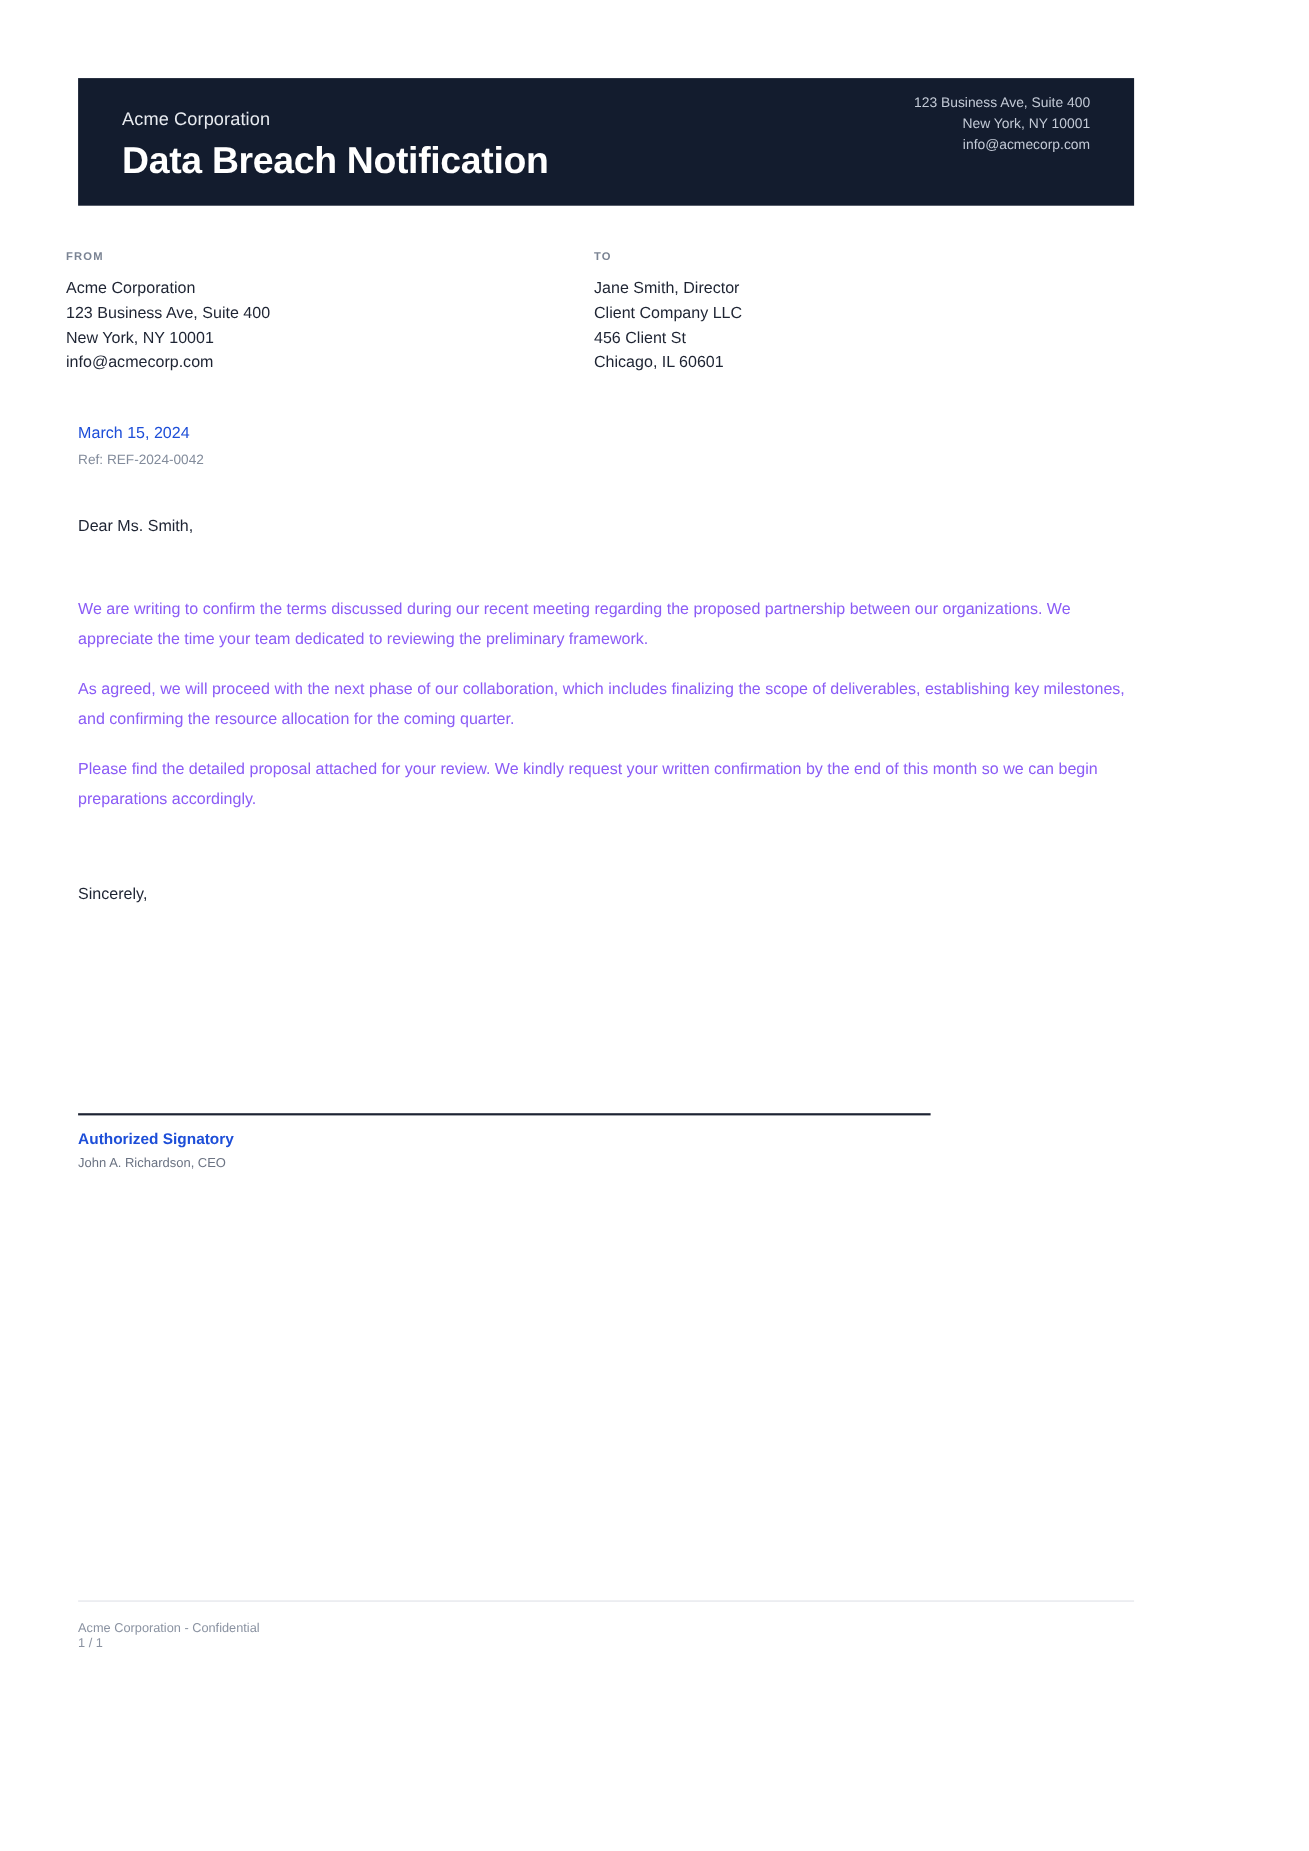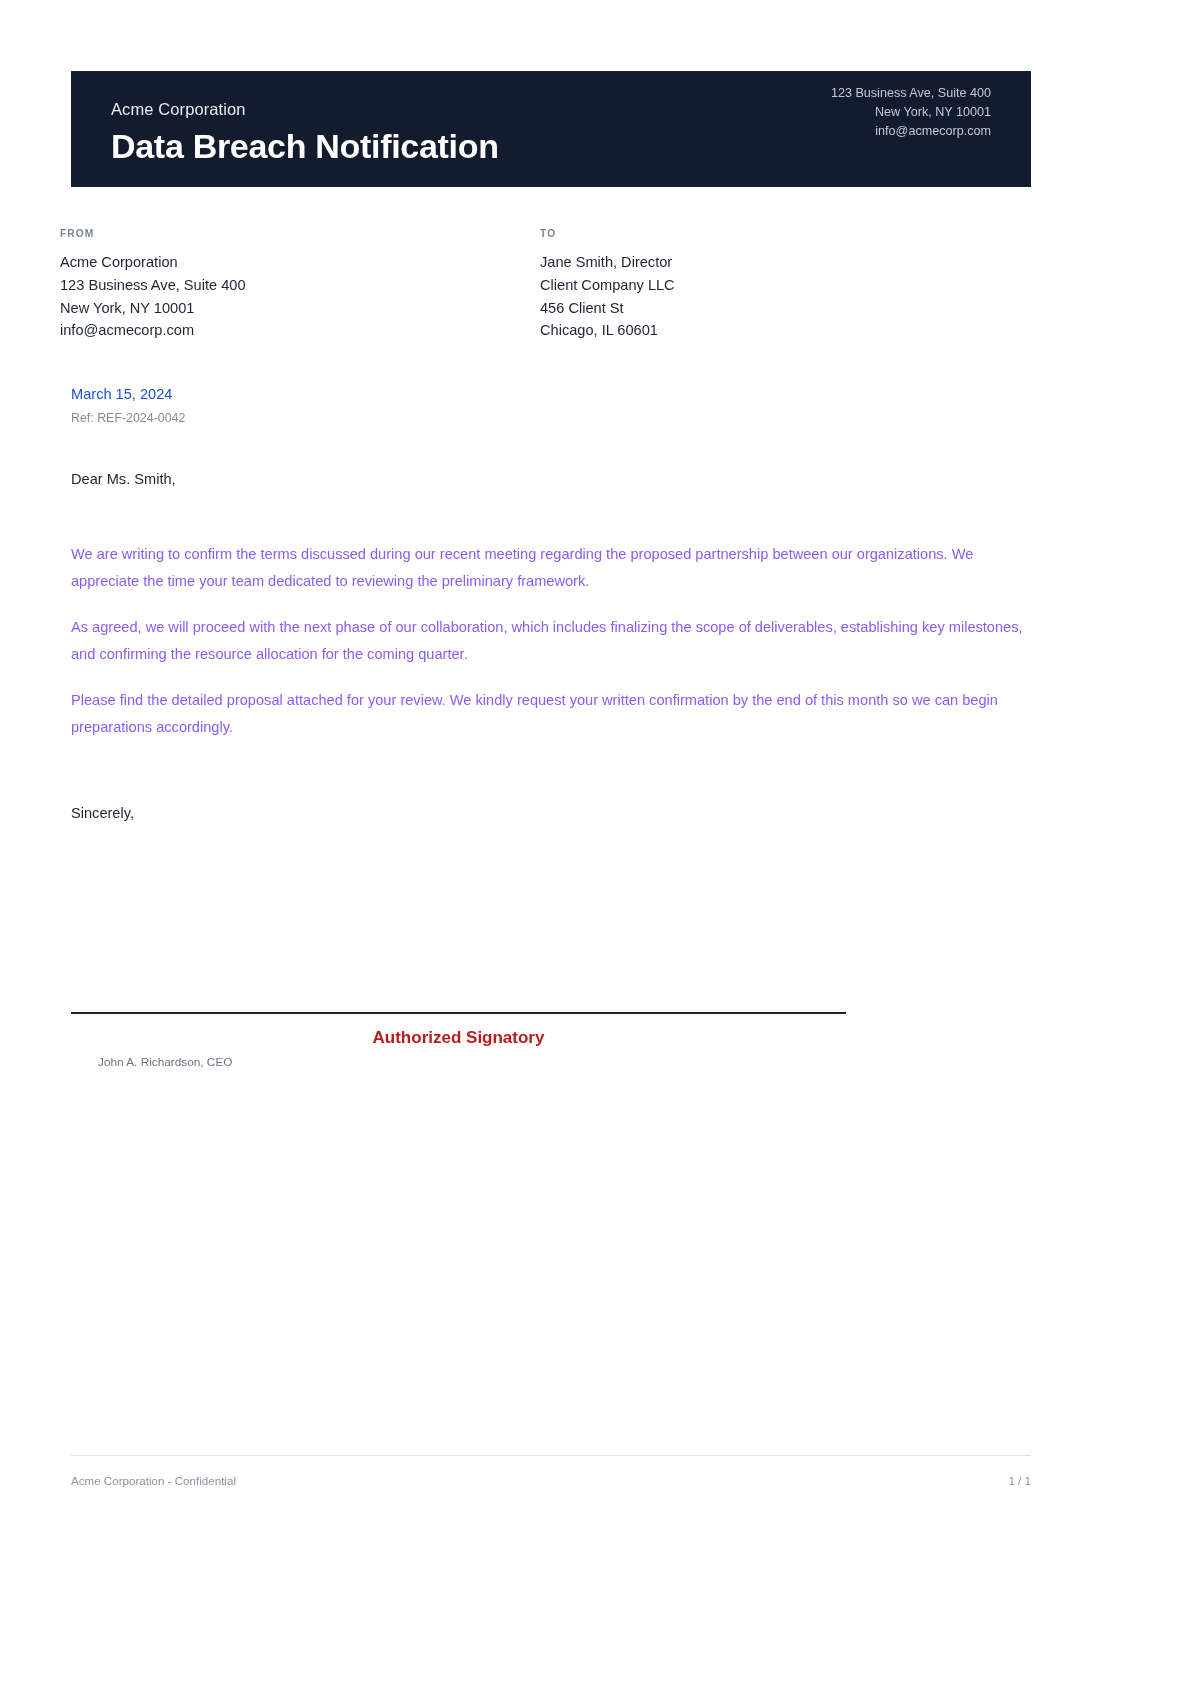--- a/index.html
+++ b/index.html
@@ -141,32 +141,30 @@
     top: 1012px;
     width: 775px;
   }
   .sig-rule {
     width: 775px;
     height: 2px;
     background: #1e2433;
     margin-bottom: 11px;
   }
   .sig-role {
-    font-size: 17px;
+    font-size: 14px;
     font-weight: bold;
-    color: #b91c1c;
+    color: #1d4ed8;
     line-height: 1.5;
-    text-align: center;
   }
   .sig-name {
     font-size: 11.8px;
     color: #6b7383;
     line-height: 1.6;
     margin-top: 2px;
-    margin-left: 27px;
   }
   .sig-date {
     font-size: 11.8px;
     color: #6b7383;
     line-height: 1.6;
   }
 
   
   .footer {
     position: absolute;
@@ -177,20 +175,21 @@
   .footer-rule {
     width: 960px;
     height: 1px;
     background: #dfe2e8;
     margin-bottom: 18px;
   }
   .footer-row {
     display: flex;
     justify-content: space-between;
     align-items: baseline;
+    flex-direction: column;
   }
   .footer-text {
     font-size: 11.6px;
     color: #8a92a1;
   }
   .footer-page {
     font-size: 11.6px;
     color: #8a92a1;
   }
 </style>

